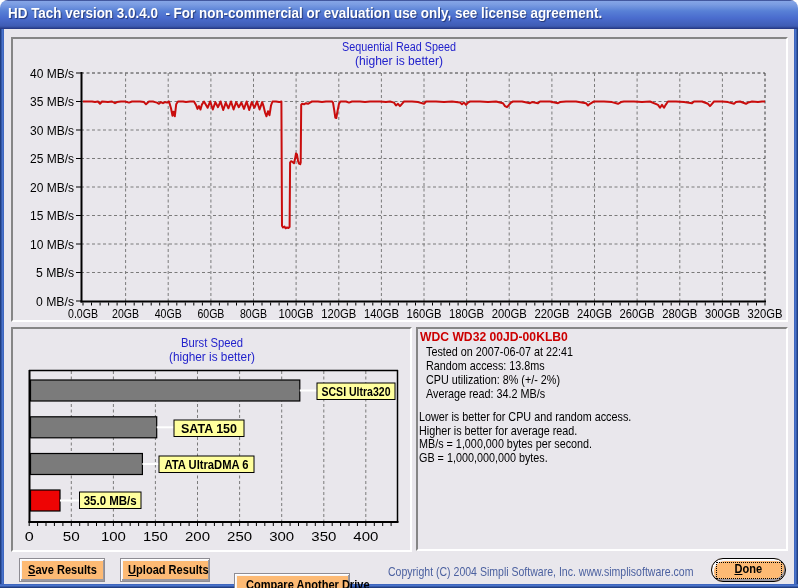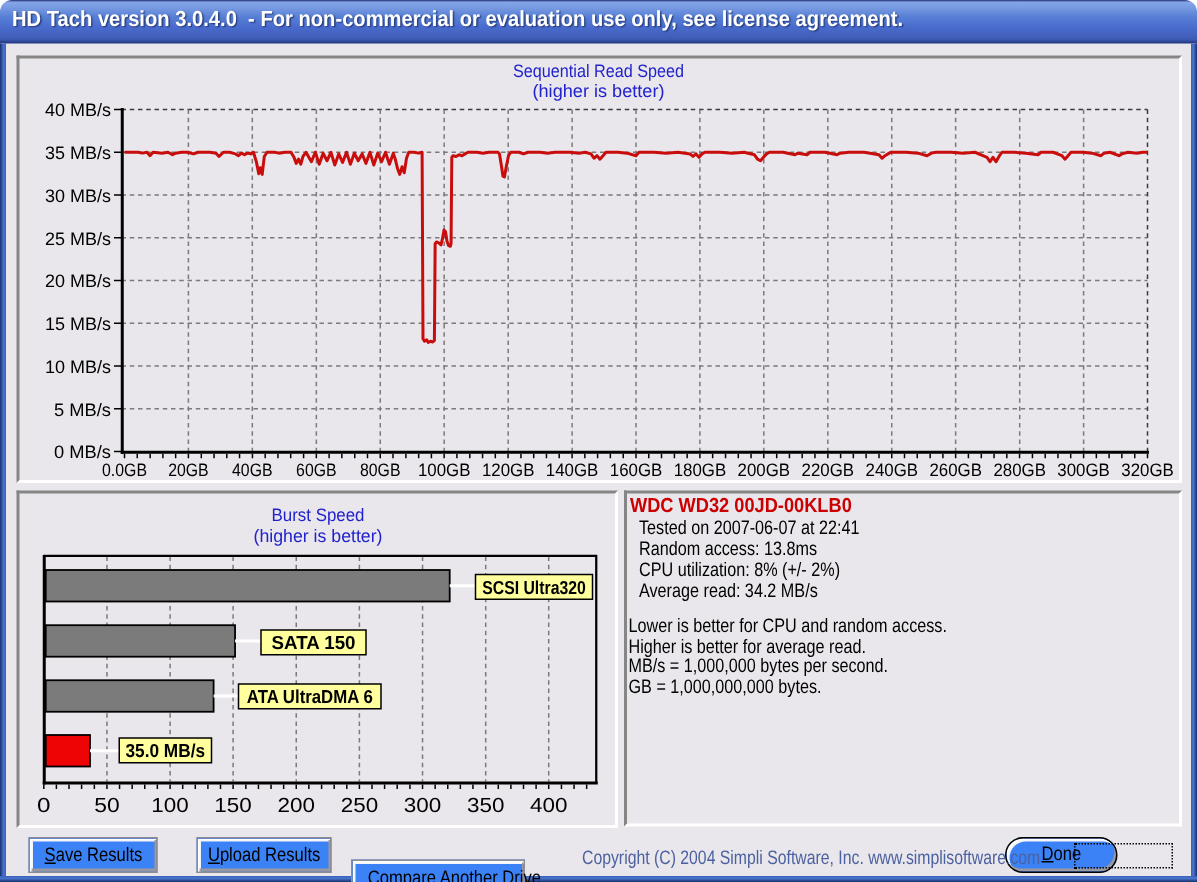--- a/index.html
+++ b/index.html
@@ -12,23 +12,23 @@
   #titletext{left:8px;top:5px;color:#fff;font-size:14.5px;font-weight:bold;
     white-space:nowrap;text-shadow:1px 1px 1px rgba(10,20,60,.6);
     transform:scaleX(0.927);transform-origin:0 0;}
   #bleft{left:0;top:29px;width:4px;height:555px;background:linear-gradient(90deg,#16306e,#4a74cc 60%,#3a60b8);}
   #bright{left:794px;top:29px;width:4px;height:555px;background:linear-gradient(90deg,#3a60b8,#4a74cc 40%,#16306e);}
   #bbottom{left:0;top:584px;width:798px;height:4px;background:linear-gradient(180deg,#3a60b8,#4a74cc 40%,#16306e);}
   .panel{background:#e9e7ec;border:2px solid;border-color:#868686 #fff #fff #868686;}
   #ptop{left:11px;top:37px;width:773px;height:281px;}
   #pbl{left:11px;top:327px;width:397px;height:221px;}
   #pbr{left:416px;top:327px;width:368px;height:220px;}
-  .btn{background:#3b82f6;border:1px solid #8e8c93;
+  .btn{background:#fdba74;border:1px solid #8e8c93;
     box-shadow:inset 1px 1px 0 #ffffff,inset -1px -2px 0 #9b99a0,inset 2px 2px 0 #f5f4f7;
-    font-size:13px;color:#000;text-align:center;line-height:21px;height:22px;}
+    font-size:13px;color:#000;text-align:center;line-height:21px;height:22px;font-weight:bold;}
   .btn span{display:inline-block;transform:scaleX(0.85);transform-origin:50% 0;white-space:nowrap;}
   #done{border:1px solid #000;line-height:20px;}
   #donefocus{left:716px;top:562px;width:64px;height:15px;border:1px dotted #000;}
   u{text-decoration:underline;text-underline-offset:1px;}
   .rpl{color:#000;font-size:13px;white-space:nowrap;transform:scaleX(0.83);transform-origin:0 50%;}
 </style>
 </head>
 <body>
 <div class="abs" style="left:0;top:0;width:798px;height:10px;background:#fff;"></div>
 <div class="abs" id="titlebar"></div>
@@ -274,18 +274,18 @@
 <div class="abs rpl" style="left:426px;top:344px;">Tested on 2007-06-07 at 22:41</div>
 <div class="abs rpl" style="left:426px;top:358px;">Random access: 13.8ms</div>
 <div class="abs rpl" style="left:426px;top:372px;">CPU utilization: 8% (+/- 2%)</div>
 <div class="abs rpl" style="left:426px;top:386px;">Average read: 34.2 MB/s</div>
 <div class="abs rpl" style="left:419px;top:409px;">Lower is better for CPU and random access.</div>
 <div class="abs rpl" style="left:419px;top:422.5px;">Higher is better for average read.</div>
 <div class="abs rpl" style="left:419px;top:436px;">MB/s = 1,000,000 bytes per second.</div>
 <div class="abs rpl" style="left:419px;top:449.5px;">GB = 1,000,000,000 bytes.</div>
 
 <div class="abs btn" style="left:19px;top:558px;width:84px;"><span><u>S</u>ave Results</span></div>
-<div class="abs btn" style="left:131px;top:558px;width:88px;"><span><u>U</u>pload Results</span></div>
+<div class="abs btn" style="left:120px;top:558px;width:88px;"><span><u>U</u>pload Results</span></div>
 <div class="abs btn" style="left:234px;top:573px;width:114px;"><span><u>C</u>ompare Another Drive</span></div>
-<div class="abs btn" id="done" style="left:670px;top:558px;width:73px;border-radius:12px;"><span><u>D</u>one</span></div>
+<div class="abs btn" id="done" style="left:711px;top:558px;width:73px;border-radius:12px;"><span><u>D</u>one</span></div>
 <div class="abs" id="donefocus"></div>
 
 <div class="abs" style="left:388px;top:564px;color:#4c61a0;font-size:13px;white-space:nowrap;transform:scaleX(0.81);transform-origin:0 0;">Copyright (C) 2004 Simpli Software, Inc. www.simplisoftware.com</div>
 
 </body></html>

